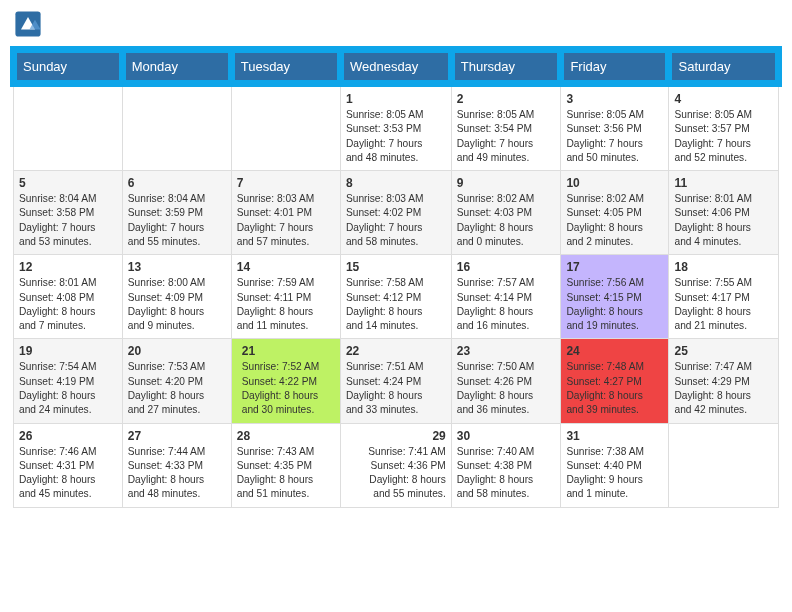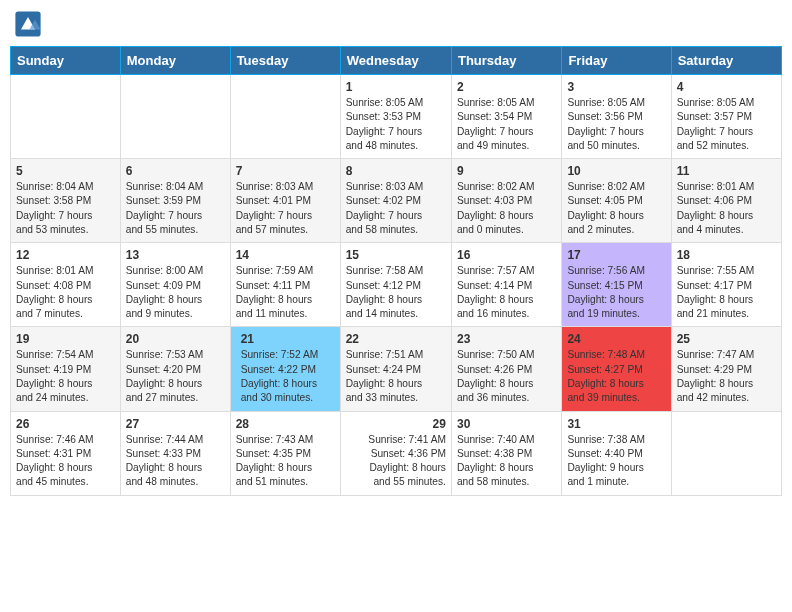--- a/index.html
+++ b/index.html
@@ -51,22 +51,22 @@
       width: 100%;
       border-collapse: collapse;
       border: 1px solid #ccc;
     }
     .calendar th {
       background-color: #2e6da4;
       color: #fff;
       text-align: left;
       padding: 6px 6px;
       font-size: 13px;
-      font-weight: bold;
-      border: 1px solid #0ea5e9;
+      font-weight: normal;
+      border: 7px solid #0ea5e9;
     }
     .calendar td {
       vertical-align: top;
       padding: 5px 5px;
       font-size: 10.5px;
       color: #333;
       border: 1px solid #ddd;
       width: 113px;
       min-height: 80px;
     }
@@ -269,21 +269,21 @@
 Daylight: 8 hours
 and 24 minutes.</div>
         </td>
         <td style="background-color: rgb(245, 245, 245);">
           <span class="day-number">20</span>
           <div class="day-info" style="white-space: pre-line;">Sunrise: 7:53 AM
 Sunset: 4:20 PM
 Daylight: 8 hours
 and 27 minutes.</div>
         </td>
-        <td style="background-color: #7dd3fc; padding-left: 10px;">
+        <td style="background-color: #bef264; padding-left: 10px;">
           <span class="day-number">21</span>
           <div class="day-info" style="white-space: pre-line;">Sunrise: 7:52 AM
 Sunset: 4:22 PM
 Daylight: 8 hours
 and 30 minutes.</div>
         </td>
         <td style="background-color: rgb(245, 245, 245);">
           <span class="day-number">22</span>
           <div class="day-info" style="white-space: pre-line;">Sunrise: 7:51 AM
 Sunset: 4:24 PM

